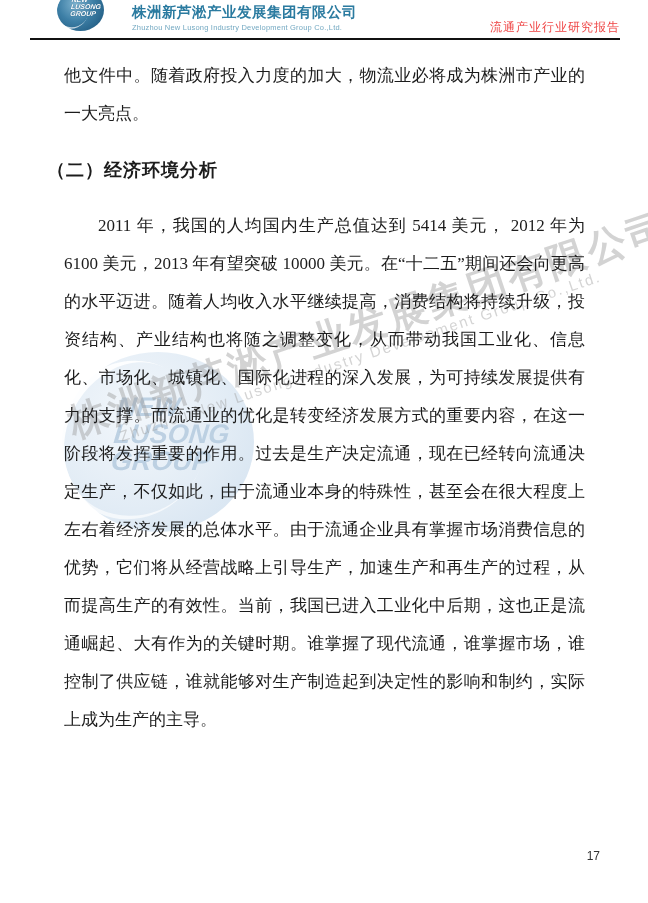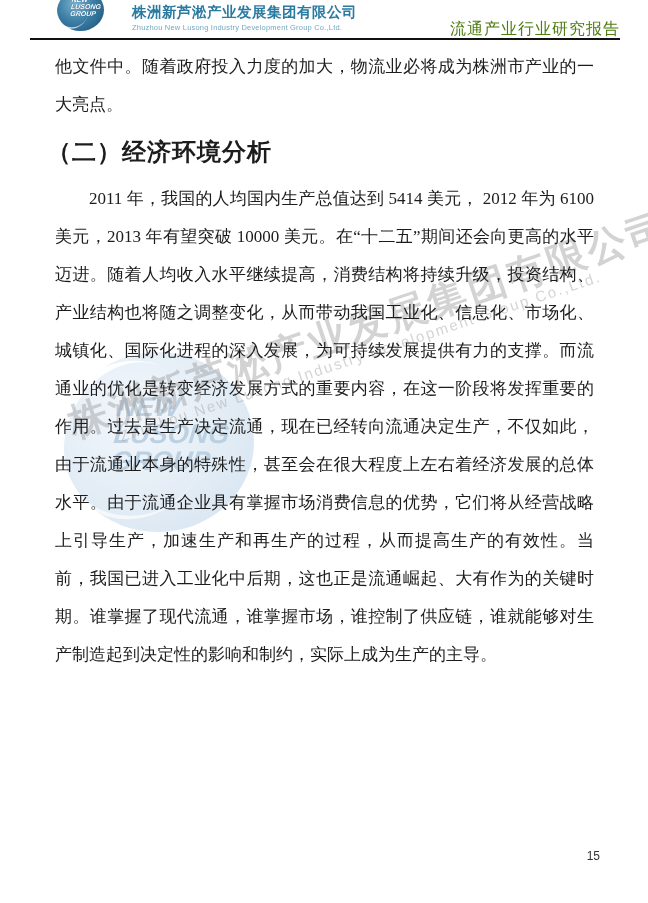--- a/index.html
+++ b/index.html
@@ -99,40 +99,40 @@
     font-size:14.5px; font-weight:bold;
     color:#2b7ba0; letter-spacing:0.5px;
   }
   .company-en {
     font-family:"Liberation Sans","DejaVu Sans",sans-serif;
     font-size:7.5px; color:#74a9c2; margin-top:1px; letter-spacing:0.2px;
   }
 
   .report-title {
     position:absolute; right:28px; top:19px;
-    font-size:16px; color:#4d7c0f; letter-spacing:1px;
+    font-size:12px; color:#ef4444; letter-spacing:1px;
   }
 
   .header-rule {
     position:absolute; left:30px; right:28px; top:38px;
     border-top:2px solid #111111;
   }
 
   
   .content {
     position:absolute; left:47px; right:46px; top:40px;
     z-index:2;
     font-size:17px; line-height:38px;
     text-align:justify;
   }
-  .para { margin:8px; }
+  .para { margin:17px; }
   .para.indent { text-indent:2em; }
   .section-heading {
     margin-top:3px;
-    font-size:24px; font-weight:bold;
+    font-size:18px; font-weight:bold;
     line-height:40px; letter-spacing:1px;
     text-align:left;
   }
   .para.after-heading { margin-top:10px; }
 
   
   .page-number {
     position:absolute; right:48px; top:849px;
     z-index:3;
     font-family:"Liberation Sans","DejaVu Sans",sans-serif;
@@ -175,15 +175,15 @@
     <div class="report-title">流通产业行业研究报告</div>
     <div class="header-rule"></div>
   </div>
 
   <div class="content">
     <p class="para">他文件中。随着政府投入力度的加大，物流业必将成为株洲市产业的一大亮点。</p>
     <h2 class="section-heading">（二）经济环境分析</h2>
     <p class="para indent">2011 年，我国的人均国内生产总值达到 5414 美元， 2012 年为 6100 美元，2013 年有望突破 10000 美元。在“十二五”期间还会向更高的水平迈进。随着人均收入水平继续提高，消费结构将持续升级，投资结构、产业结构也将随之调整变化，从而带动我国工业化、信息化、市场化、城镇化、国际化进程的深入发展，为可持续发展提供有力的支撑。而流通业的优化是转变经济发展方式的重要内容，在这一阶段将发挥重要的作用。过去是生产决定流通，现在已经转向流通决定生产，不仅如此，由于流通业本身的特殊性，甚至会在很大程度上左右着经济发展的总体水平。由于流通企业具有掌握市场消费信息的优势，它们将从经营战略上引导生产，加速生产和再生产的过程，从而提高生产的有效性。当前，我国已进入工业化中后期，这也正是流通崛起、大有作为的关键时期。谁掌握了现代流通，谁掌握市场，谁控制了供应链，谁就能够对生产制造起到决定性的影响和制约，实际上成为生产的主导。</p>
   </div>
 
-  <div class="page-number">15</div>
+  <div class="page-number">17</div>
 
 </div>
 
 </body></html>

